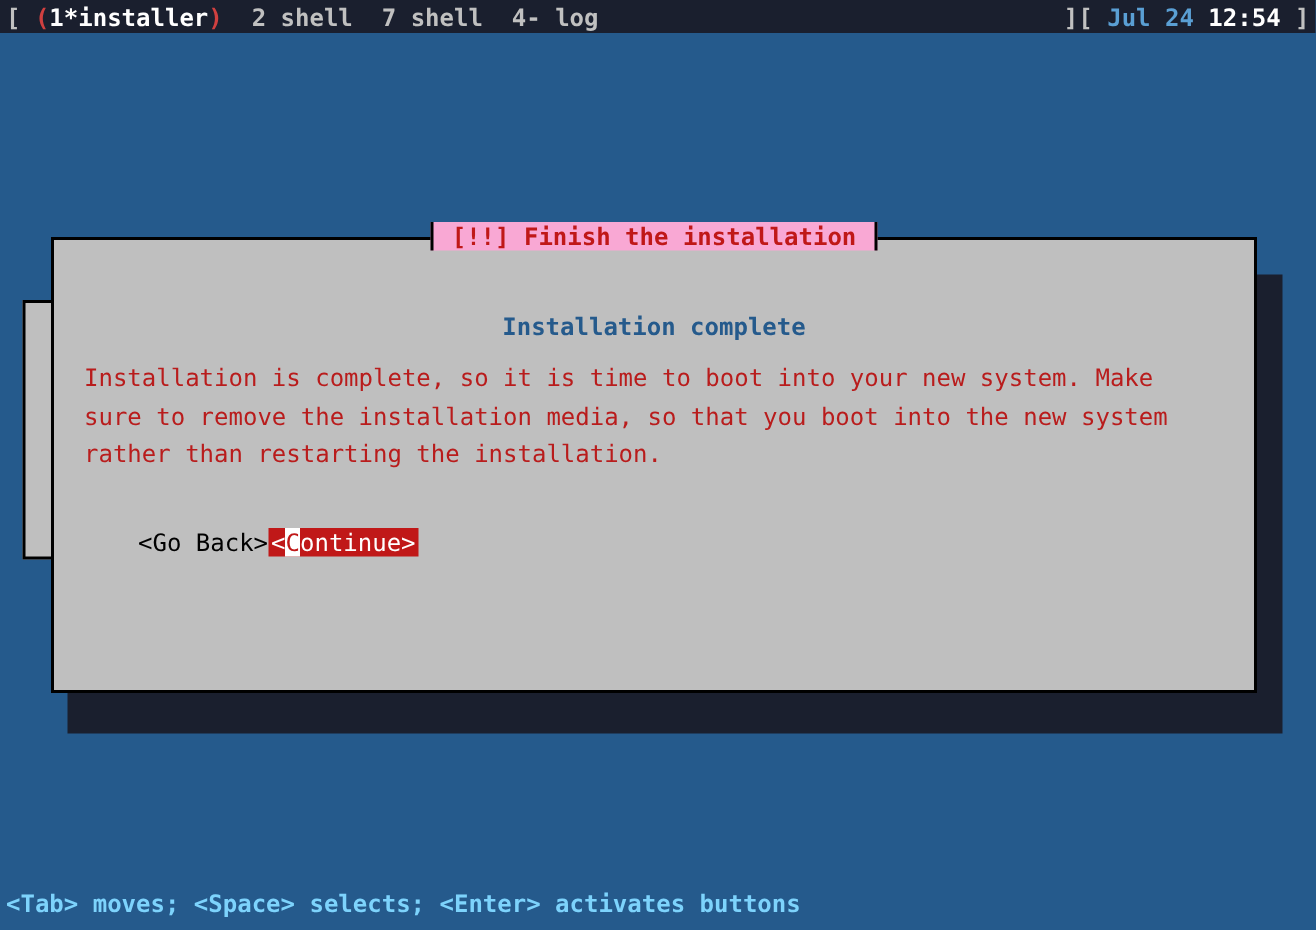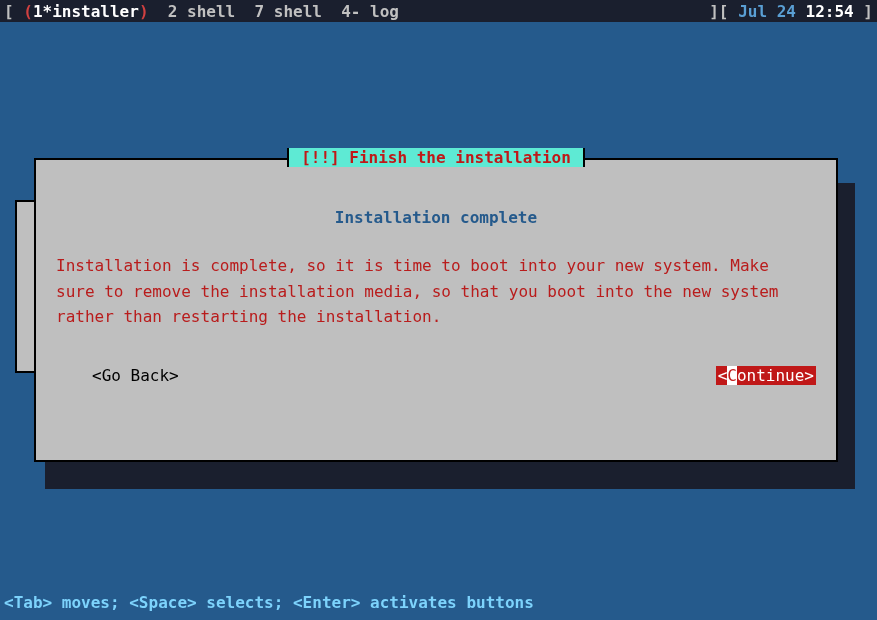--- a/index.html
+++ b/index.html
@@ -86,47 +86,47 @@
     }
     .dialog-title-wrap {
       position: absolute;
       top: -12px;
       left: 0;
       right: 0;
       display: flex;
       justify-content: center;
     }
     .dialog-title {
-      background: #5eead4;
+      background: #f9a8d4;
       padding: 0 6px;
       display: flex;
       align-items: center;
       border-left: 2px solid #000;
       border-right: 2px solid #000;
     }
     .dialog-title-text {
       color: #c01818;
       font-weight: bold;
       padding: 0 6px;
     }
     .subtitle {
       text-align: center;
       color: #255a8c;
       font-weight: bold;
       margin-top: 48px;
-      margin-bottom: 26px;
+      margin-bottom: 12px;
     }
     .body-text {
       color: #b91c1c;
       padding: 0 20px;
       line-height: 1.6;
     }
     .button-row {
       display: flex;
-      justify-content: space-between;
+      justify-content: flex-start;
       align-items: center;
       padding: 0 20px;
       margin-top: 36px;
     }
     .go-back {
       color: #000;
       margin-left: 36px;
     }
     .continue-btn {
       background: #c01818;

